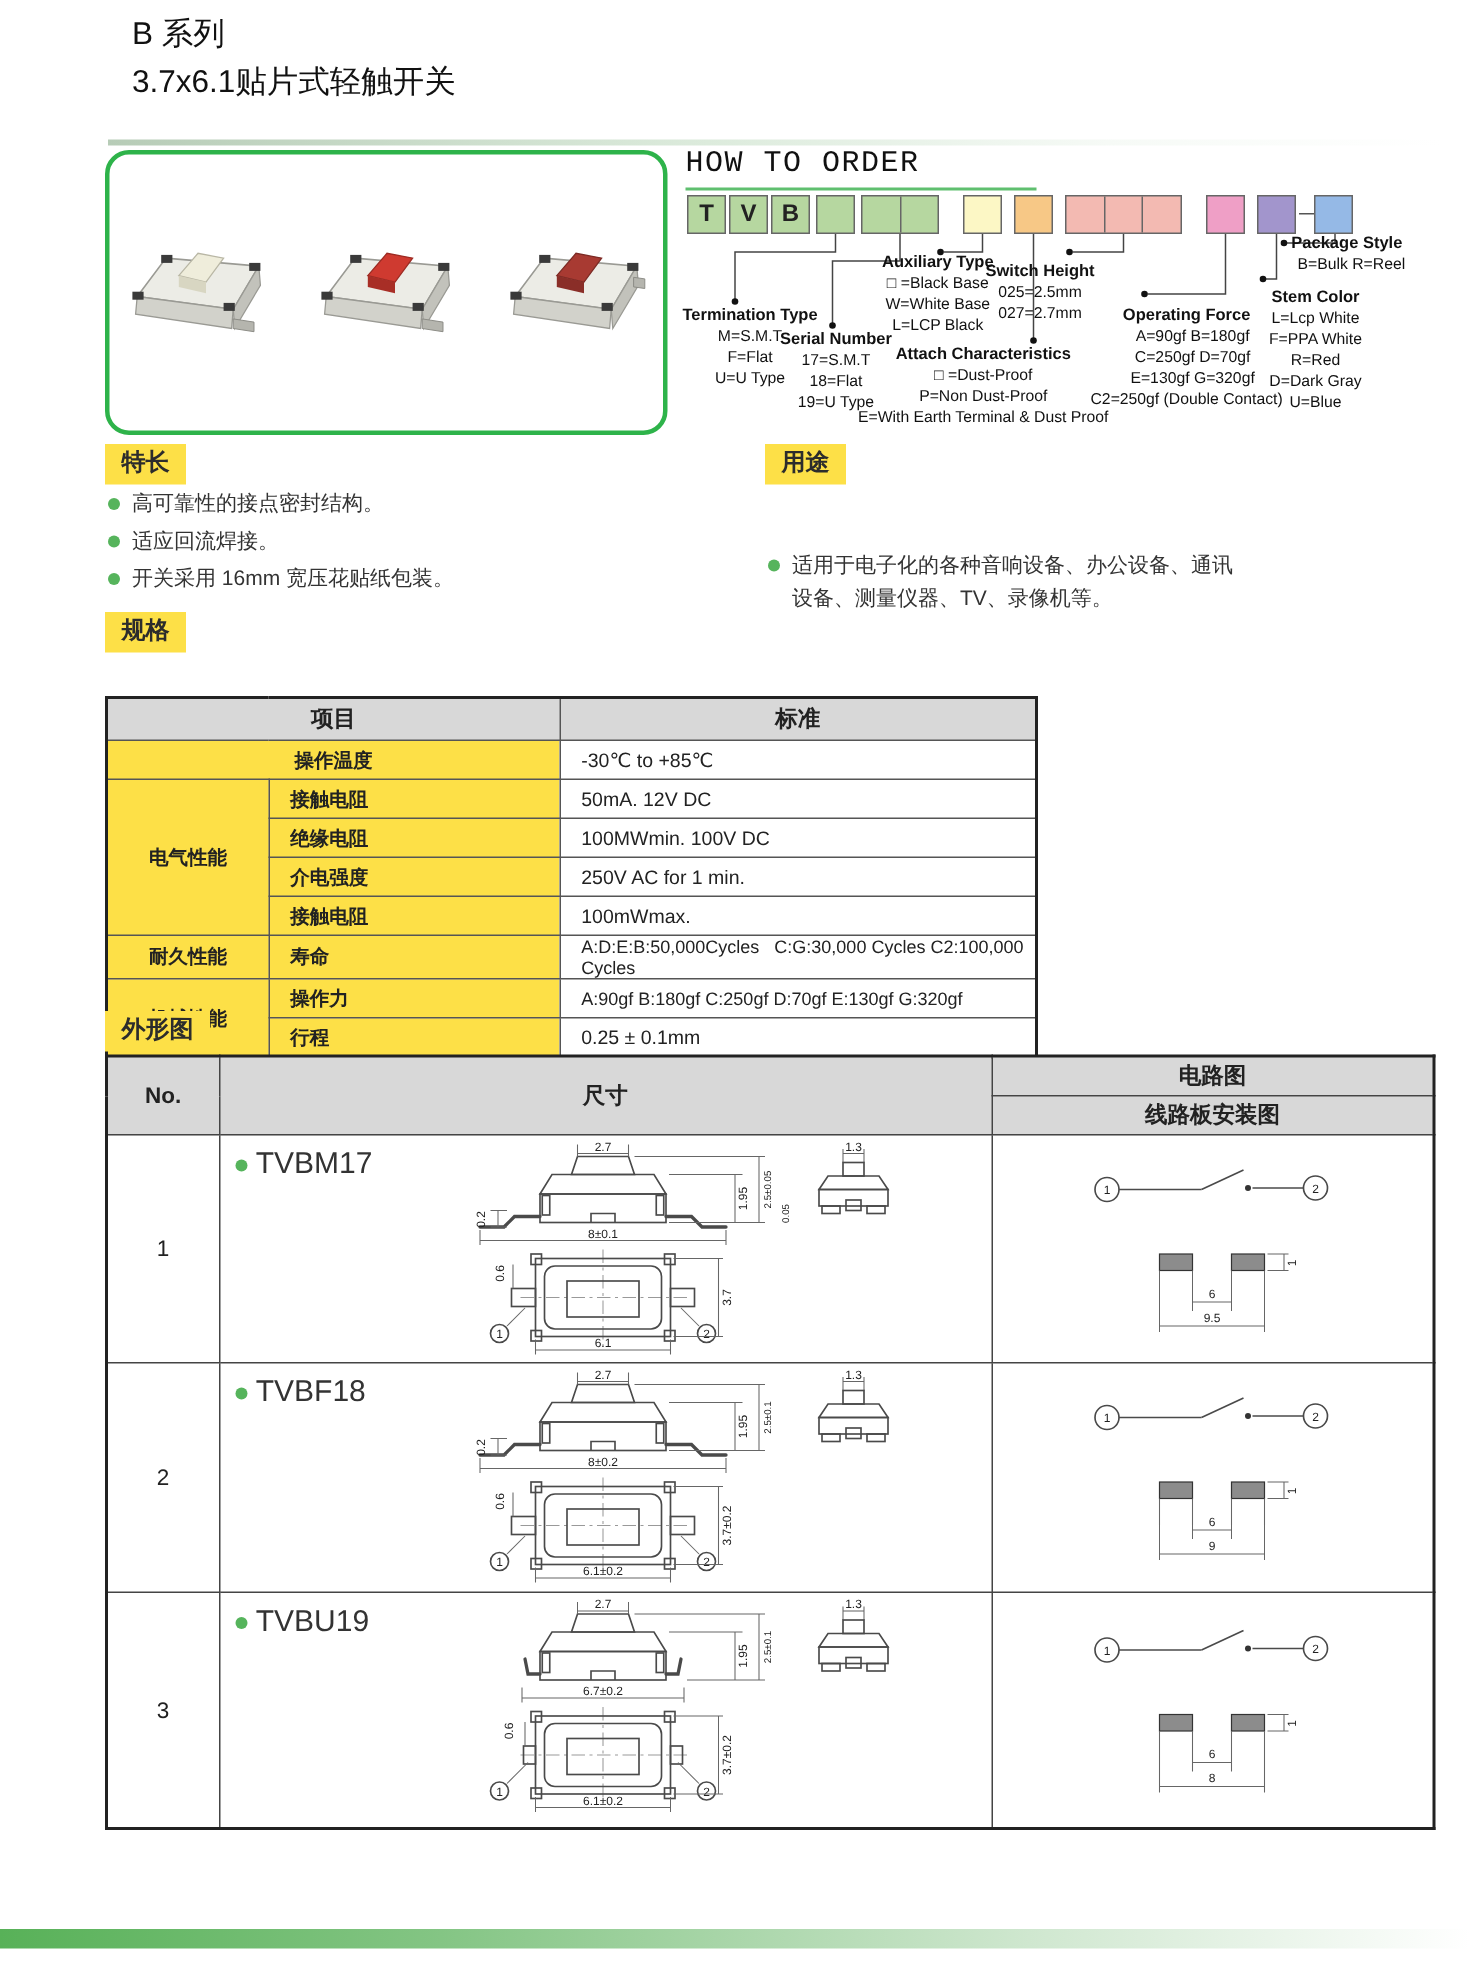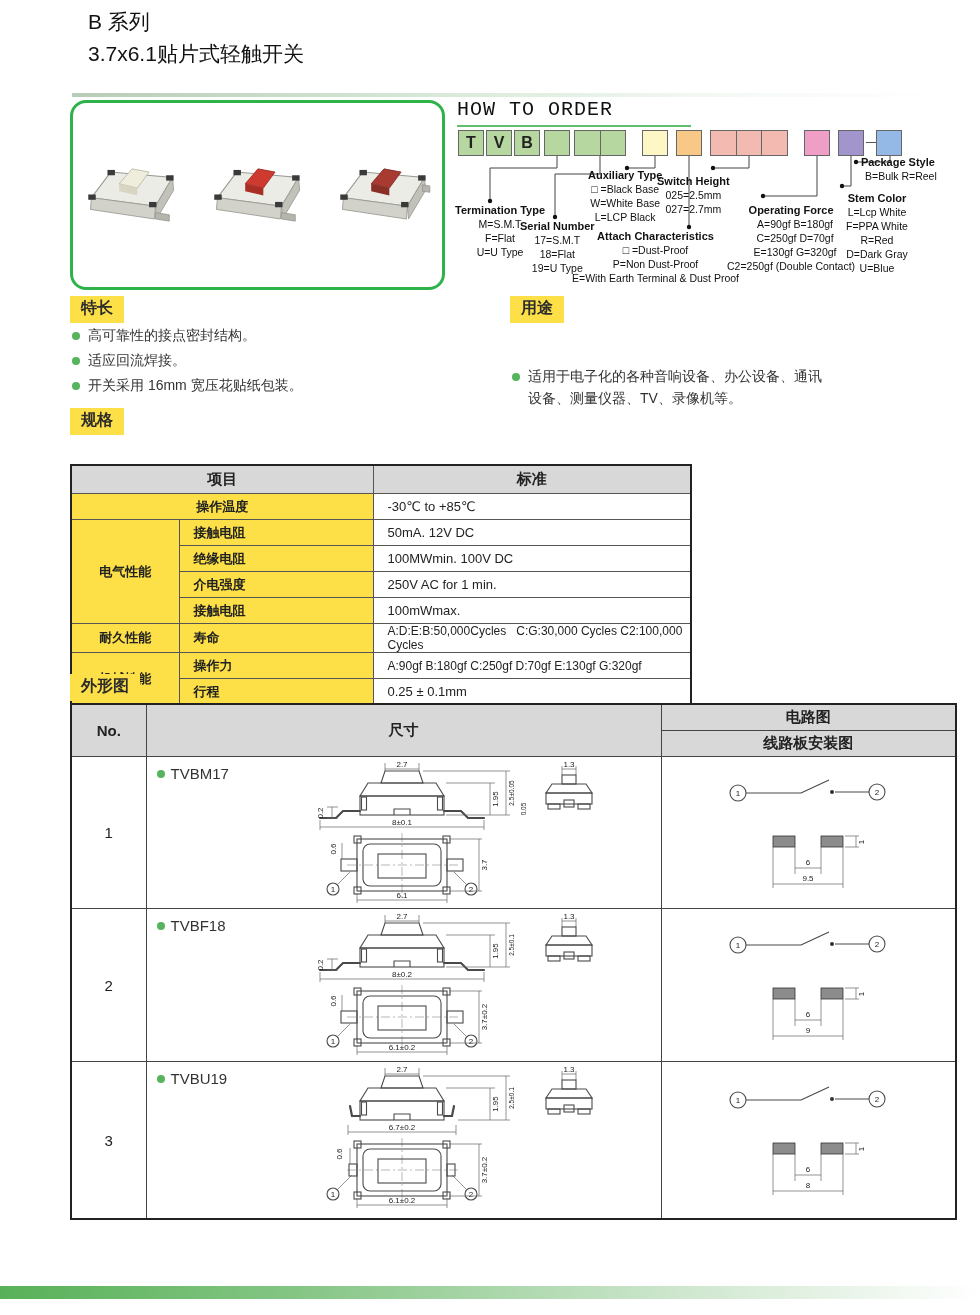--- a/index.html
+++ b/index.html
@@ -58,21 +58,21 @@
   table.spec td.v{font-weight:normal;}
   table.spec td.small{font-size:12px;white-space:pre-wrap;}
 
   
   table.outline{position:absolute;left:70px;top:703px;border-collapse:collapse;border:2px solid #222;
       table-layout:fixed;width:885px;font-size:13px;}
   table.outline td{border:1px solid #444;vertical-align:middle;padding:0;background:#fff;}
   table.outline td.h{background:#d8d8d8;text-align:center;font-weight:bold;font-size:15px;height:25px;}
   table.outline td.no{ text-align:center;font-size:15px;}
   .dimcell{position:relative;height:151px;}
-  .model{position:absolute;left:10px;top:8px;font-size:15px;color:#333;display:flex;align-items:center;}
+  .model{position:absolute;left:10px;top:8px;font-size:20px;color:#333;display:flex;align-items:center;}
   .model .gdot{margin:0 6px 0 0;}
   .dimsvg{position:absolute;left:45px;top:2px;}
   .cirsvg{display:block;margin:0 auto;}
 
   
   .ol{fill:none;stroke:#4a4a4a;stroke-width:1.1;}
   .ld{fill:none;stroke:#4a4a4a;stroke-width:2.2;stroke-linecap:round;}
   .dl{stroke:#666;stroke-width:0.7;fill:none;}
   .cl{stroke:#999;stroke-width:0.7;stroke-dasharray:9 3 2 3;fill:none;}
   .dt{font-size:8px;fill:#222;text-anchor:middle;font-family:"Liberation Sans","DejaVu Sans",sans-serif;}

